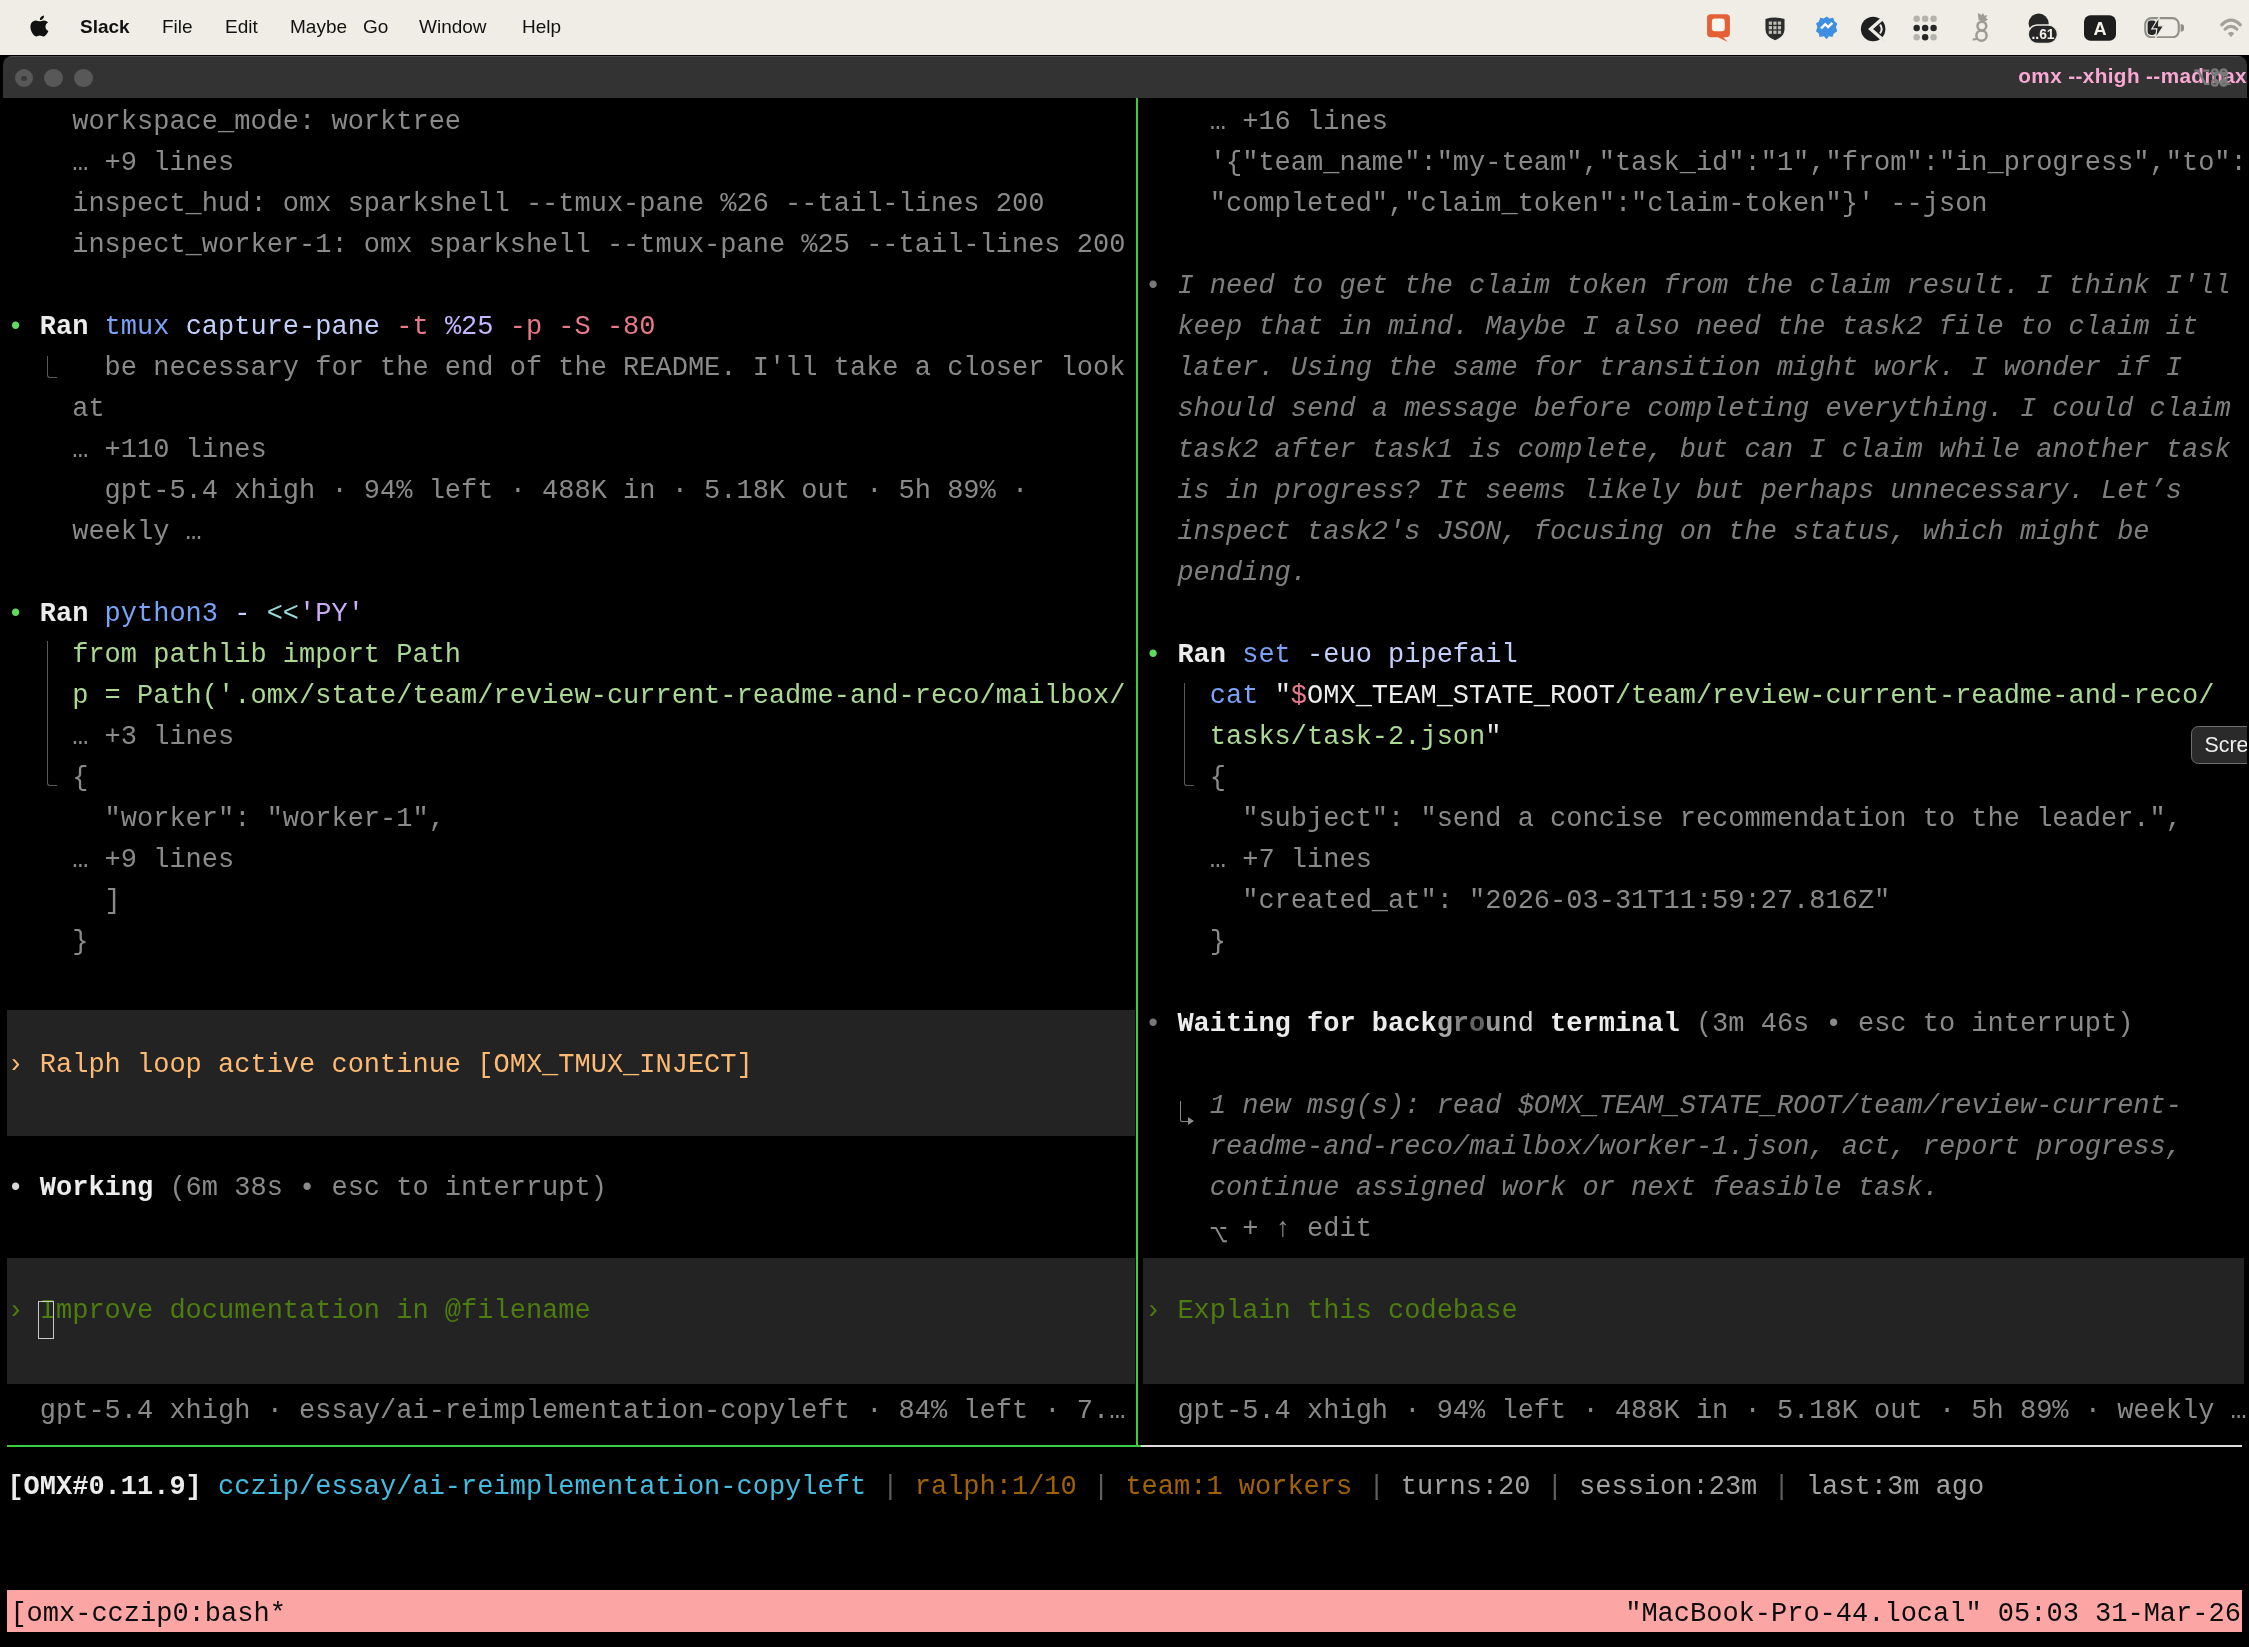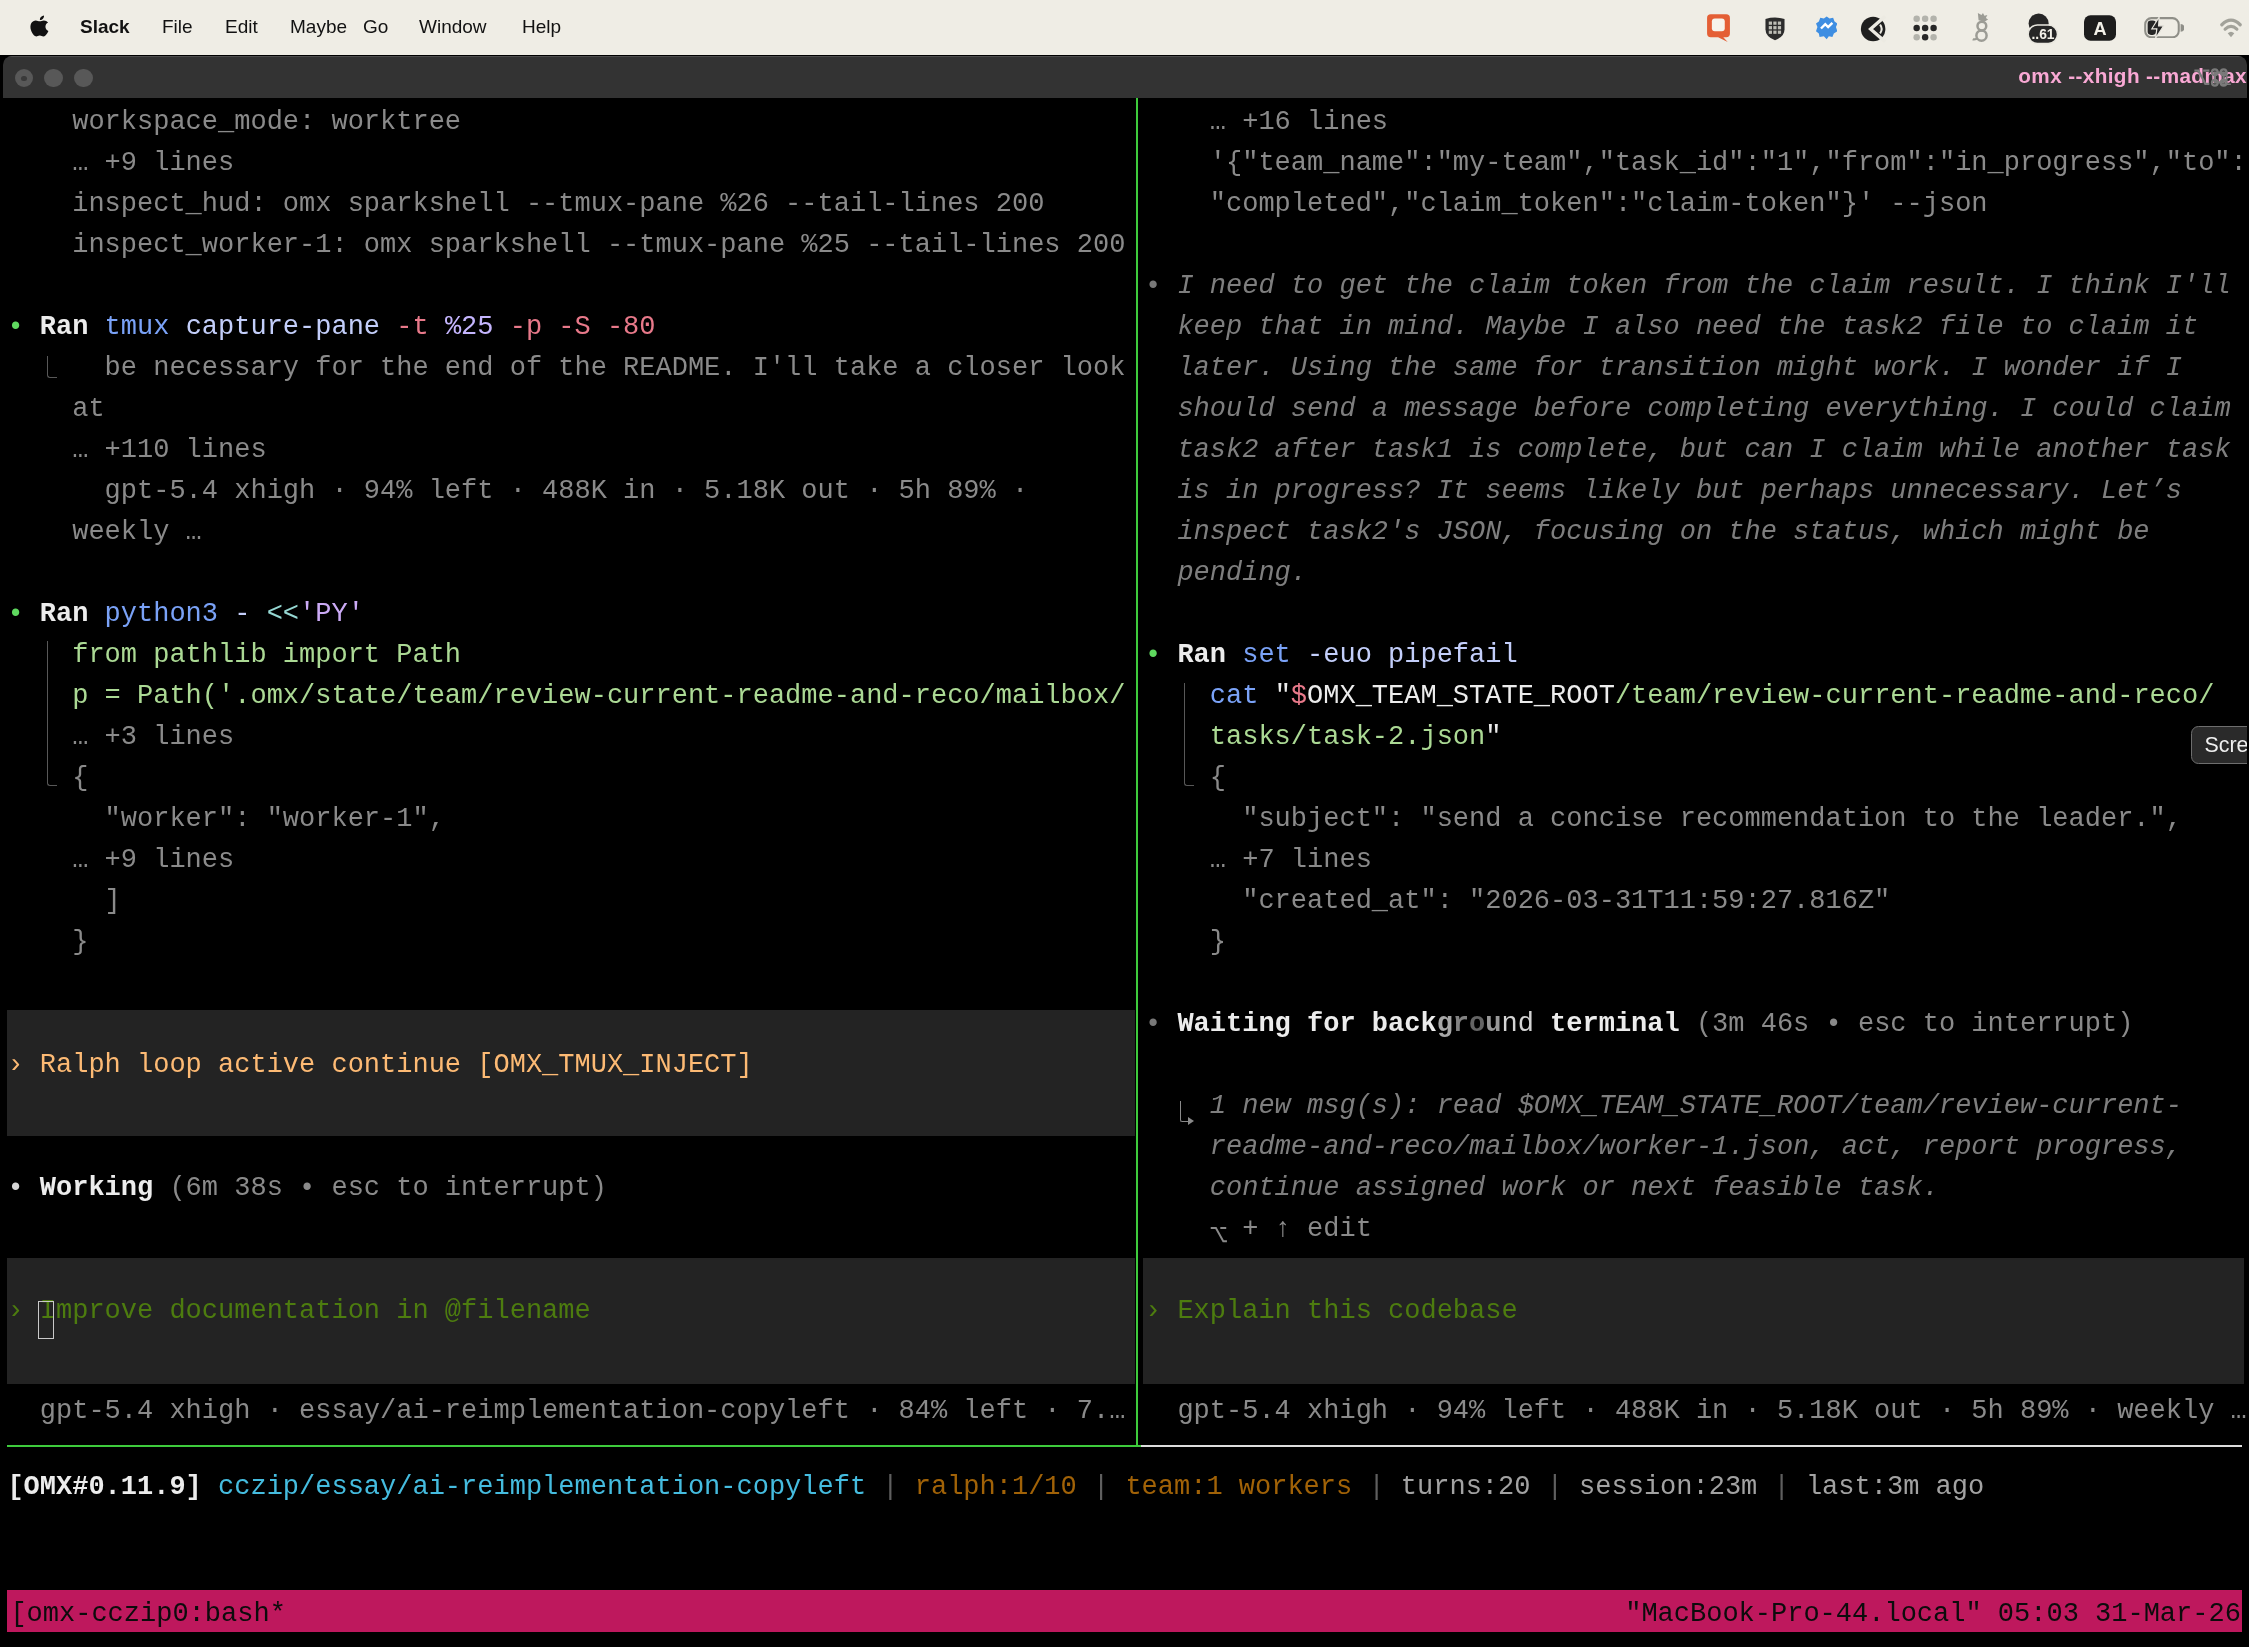--- a/index.html
+++ b/index.html
@@ -40,21 +40,21 @@
 .pi{color:#5f5f5f}
 .hl{color:#a2a2a2}
 .box{position:absolute;background:#232323}
 .gd{position:absolute;border-left:1.6px solid #585858;border-bottom:1.6px solid #585858;border-bottom-left-radius:3px}
 .gd2{position:absolute;border-left:1.7px solid #8a8a8a;border-bottom:1.7px solid #8a8a8a;border-bottom-left-radius:2.2px}
 .ah{position:absolute;width:0;height:0;border-left:6.6px solid #8a8a8a;border-top:4.8px solid transparent;border-bottom:4.8px solid transparent}
 #divider{position:absolute;left:1133px;top:42px;width:1.9px;height:1347px;background:#3ecb3c}
 #hlg{position:absolute;left:4.4px;top:1389px;width:1134px;height:1.9px;background:#3ecb3c}
 #hlw{position:absolute;left:1138px;top:1389px;width:1101px;height:1.9px;background:#dcdcdc}
 #cursor{position:absolute;left:35px;top:1245px;width:16px;height:38px;border:1.9px solid #c9c9c9}
-#tmuxbar{position:absolute;left:4.4px;top:1534px;width:2235px;height:42px;background:#be185d}
+#tmuxbar{position:absolute;left:4.4px;top:1534px;width:2235px;height:42px;background:#fca5a5}
 #tmuxbar pre{position:static;color:#0c0c0c}
 #scre{position:absolute;left:2188px;top:670px;width:89px;height:38px;background:#2a2a2a;border:1.8px solid #6e6e6e;border-radius:7.4px;color:#efefef;font-size:21.4px;font-family:"Liberation Sans",sans-serif;padding:5.9px 0 0 12.5px}
 </style></head>
 <body>
 <div id="menubar">
     <svg class="apple" width="20" height="25" viewBox="0 0 25 30">
       <path fill="#111" d="M17.5 1.2c.2 1.5-.4 2.9-1.3 4-.9 1.1-2.4 1.9-3.8 1.8-.2-1.4.5-2.9 1.3-3.8C14.7 2.1 16.2 1.3 17.5 1.2z"></path>
       <path fill="#111" d="M22.6 10.1c-1.4-1.7-3.3-2.7-5.2-2.7-2.4 0-3.4 1.1-5.1 1.1-1.7 0-3-1.1-5.1-1.1-2 0-4.2 1.2-5.5 3.3-1.9 2.9-1.6 8.4 1.5 13.1 1.1 1.7 2.6 3.5 4.5 3.6 1.7 0 2.2-1.1 4.5-1.1 2.3 0 2.7 1.1 4.5 1.1 1.9 0 3.5-2.1 4.6-3.7.8-1.2 1.1-1.8 1.7-3.2-4.5-1.7-5.2-8-.4-10.4z"></path>
     </svg>
     <span class="mi mb" style="left:80px">Slack</span>

